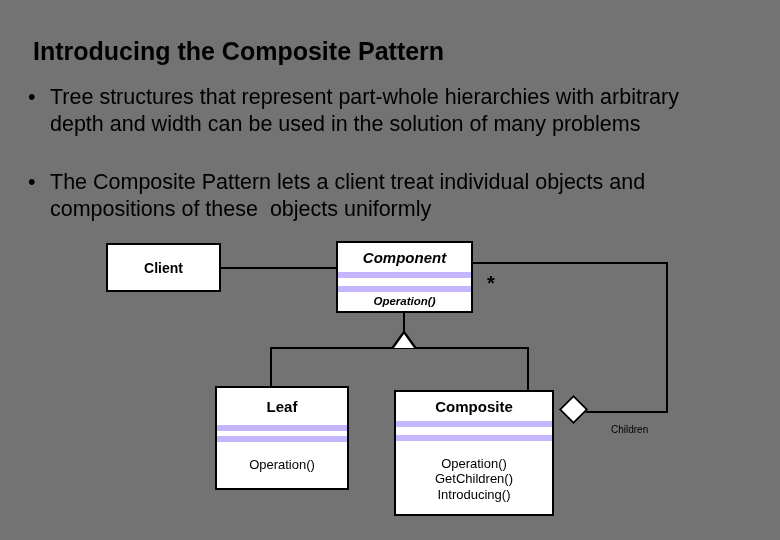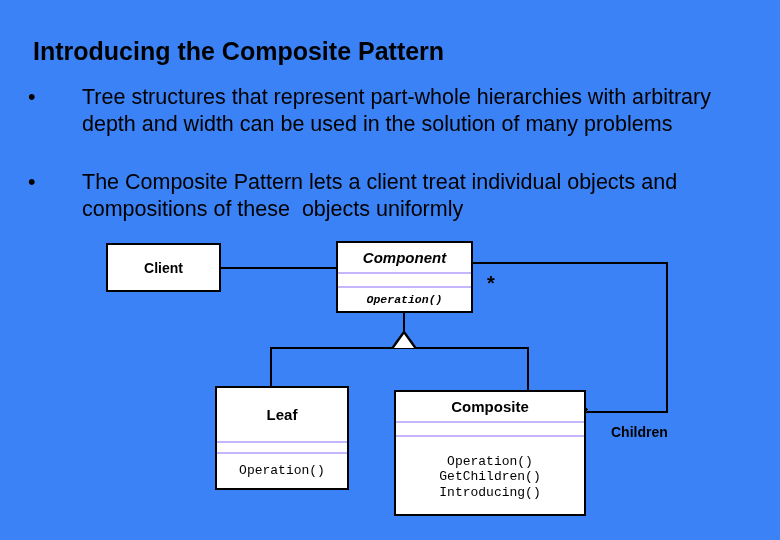--- a/index.html
+++ b/index.html
@@ -8,21 +8,21 @@
     background: #ffffff;
   }
   body {
     font-family: "Liberation Sans", sans-serif;
     color: #000000;
   }
   #slide {
     position: relative;
     width: 780px;
     height: 540px;
-    background: #3b82f6;
+    background: #737373;
     overflow: hidden;
   }
 
   
   #slide-title {
     position: absolute;
     left: 33px;
     top: 37px;
     font-size: 25px;
     font-weight: bold;
@@ -47,21 +47,20 @@
   .bullet-marker {
     width: 22px;
     flex: 0 0 22px;
     text-align: left;
     font-size: 21.5px;
     line-height: 27px;
   }
   .bullet-text {
     flex: 1 1 auto;
     white-space: pre-wrap;
-    margin-left: 32px;
   }
 
   
   #diagram {
     position: absolute;
     left: 0;
     top: 0;
     width: 780px;
     height: 540px;
     border-radius: 17px;
@@ -78,22 +77,21 @@
   }
   .uml-compartment {
     box-sizing: border-box;
     display: flex;
     flex-direction: column;
     align-items: center;
     justify-content: center;
     text-align: center;
   }
   .cmp-divider {
-    border-top: 2px solid #c4b5fd;
-    font-family: Liberation Mono, monospace;
+    border-top: 6px solid #c4b5fd;
   }
   .cls-name {
     font-weight: bold;
   }
   .cls-name.abstract {
     font-style: italic;
   }
   .op-line {
     line-height: 1.18;
     white-space: nowrap;
@@ -126,29 +124,29 @@
   #box-component .cmp-attrs { height: 14px; }
   #box-component .cmp-ops   { flex: 1 1 auto; font-size: 11.5px; }
 
   
   #box-leaf {
     left: 215px;
     top: 386px;
     width: 134px;
     height: 104px;
   }
-  #box-leaf .cmp-name  { height: 53px; font-size: 15px; }
+  #box-leaf .cmp-name  { height: 37px; font-size: 15px; }
   #box-leaf .cmp-attrs { height: 11px; }
   #box-leaf .cmp-ops   { flex: 1 1 auto; font-size: 13px; }
 
   
   #box-composite {
     left: 394px;
     top: 390px;
-    width: 192px;
+    width: 160px;
     height: 126px;
   }
   #box-composite .cmp-name  { height: 29px; font-size: 15px; }
   #box-composite .cmp-attrs { height: 14px; }
   #box-composite .cmp-ops   { flex: 1 1 auto; font-size: 13px; padding-top: 3px; }
 
   
   .line {
     position: absolute;
     background: #000;
@@ -210,22 +208,22 @@
   }
   #label-multiplicity {
     left: 487px;
     top: 272px;
     font-size: 20px;
     font-weight: bold;
   }
   #label-children {
     left: 611px;
     top: 424px;
-    font-size: 14px;
-    font-weight: bold;
+    font-size: 10px;
+    font-weight: normal;
   }
 </style>
 </head>
 <body>
 
 <div id="slide">
 
   <div id="slide-title">Introducing the Composite Pattern</div>
 
   <div class="bullet-block" id="bullet-1">

